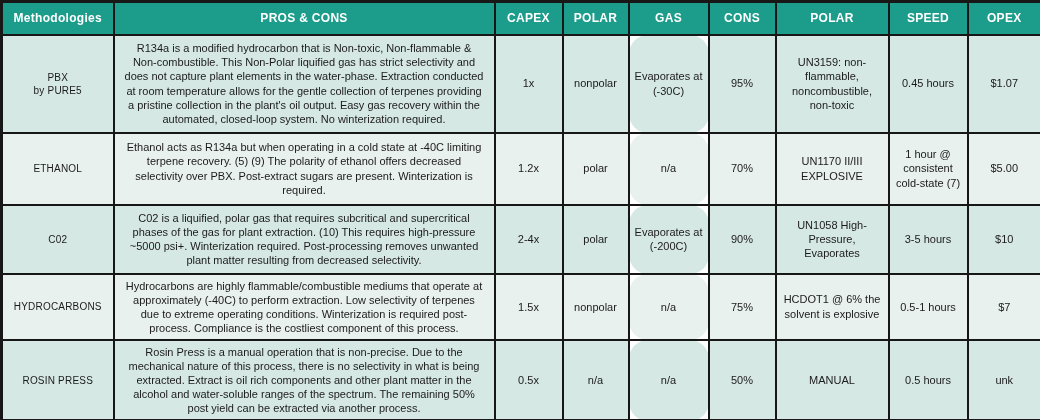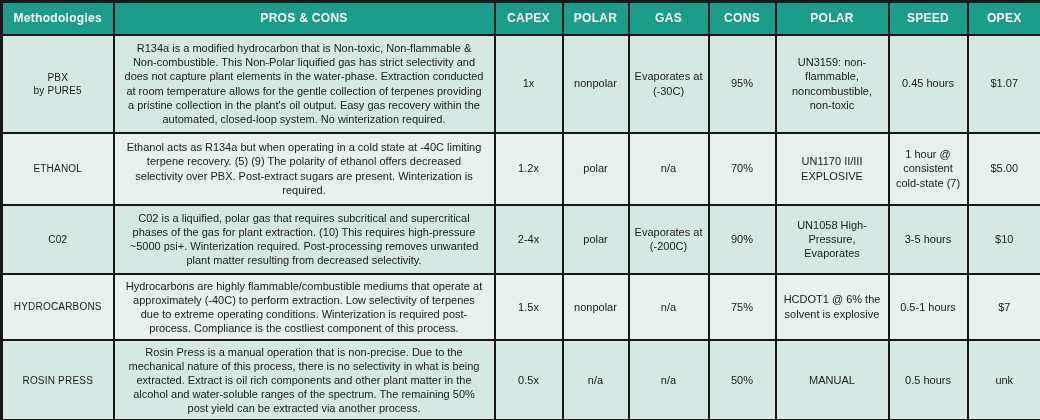--- a/index.html
+++ b/index.html
@@ -48,21 +48,21 @@
   td.col-method {
     font-size: 10px;
     white-space: pre-line;
     letter-spacing: 0.2px;
   }
   td.col-pros {
     font-size: 11px;
     line-height: 1.28;
     padding: 4px 10px;
   }
-  td.col-gas { white-space: pre-line; }
+  td.col-gas { white-space: pre-line; border-radius: 19px; }
   
   col.c-method { width: 112px; }
   col.c-pros   { width: 381px; }
   col.c-capex  { width: 68px; }
   col.c-polar  { width: 66px; }
   col.c-gas    { width: 80px; }
   col.c-yield  { width: 67px; }
   col.c-safe   { width: 113px; }
   col.c-speed  { width: 79px; }
   col.c-opex   { width: 74px; }

